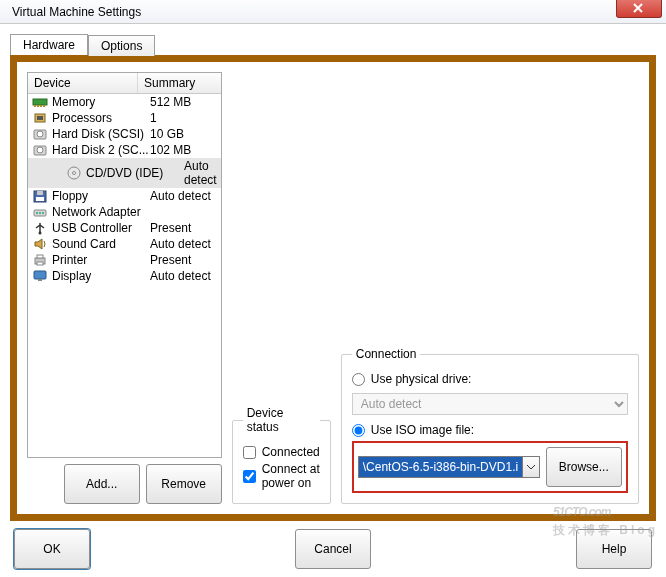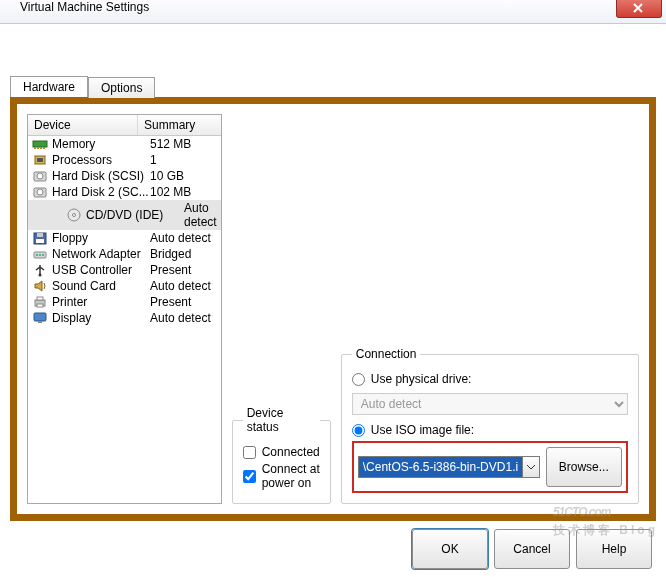--- a/index.html
+++ b/index.html
@@ -1,21 +1,21 @@
 <!DOCTYPE html>
 <html><head>
 <meta charset="utf-8">
 <style>
   * { box-sizing: border-box; font-family: "Segoe UI", Tahoma, sans-serif; font-size: 12px; }
   body { margin: 0; background: #fff; width: 666px; height: 577px; position: relative; overflow: hidden; }
-  .titlebar { height: 24px; background: linear-gradient(#fdfdfe,#eef2f7); border-bottom: 1px solid #c9c9c9; display: flex; align-items: flex-start; padding: 0 20px; position: relative; }
+  .titlebar { height: 24px; background: linear-gradient(#fdfdfe,#eef2f7); border-bottom: 1px solid #c9c9c9; display: flex; align-items: center; padding: 0 12px; position: relative; }
   .titlebar .title { color: #000; }
   .closebtn { position: absolute; right: 4px; top: -2px; width: 46px; height: 20px; background: linear-gradient(#e67a72,#cf3f33); border: 1px solid #8a2f27; border-top: none; border-radius: 0 0 3px 3px; display:flex; align-items:center; justify-content:center; color:#fff; font-weight:bold; }
   .content { display: flex; flex-direction: column; height: calc(100% - 24px); }
-  .tabs { display: flex; padding: 10px 10px 0 10px; gap: 0; margin-top: 42px; }
+  .tabs { display: flex; padding: 10px 10px 0 10px; gap: 0; }
   .tab { padding: 3px 12px; border: 1px solid #9e9e9e; background: linear-gradient(#fdfdfd,#ececec); border-bottom: none; position: relative; cursor: default; }
   .tab.active { background: #fff; z-index: 2; }
   .tab:not(.active) { top: 1px; }
   .tabpanel { margin: 0 10px 0 10px; border: 7px solid #a16207; background: #fff; flex: 1; display: flex; padding: 10px; gap: 10px; overflow: hidden; }
   .leftpane { width: 310px; display: flex; flex-direction: column; }
   .devtable { flex: 1; border: 1px solid #a9a9a9; overflow: auto; }
   .devheader { display: flex; background: linear-gradient(#fdfdfd,#ececec); border-bottom: 1px solid #c9c9c9; }
   .devheader div { padding: 3px 6px; font-weight: normal; color:#000; }
   .hcol1 { width: 110px; border-right: 1px solid #d9d9d9; }
   .hcol2 { flex: 1; }
@@ -31,21 +31,21 @@
   fieldset { border: 1px solid #cfcfcf; border-radius: 2px; padding: 8px 10px 10px 10px; margin: 0; }
   legend { padding: 0 4px; color:#000; }
   .chkline, .radline { display:flex; align-items:center; gap:6px; margin:3px 0; }
   .chkline input, .radline input { margin:0; }
   .selectbox { width: 100%; padding: 2px 4px; border:1px solid #b8b8b8; background:#f4f4f4; color:#6d6d6d; margin-top:4px; }
   .redbox { border: 2px solid #cc2a1e; padding: 4px; margin-top: 4px; display:flex; gap:6px; align-items:center; }
   .combo { flex:1; display:flex; }
   .combo input { flex:1; background:#1e5fb4; color:#fff; border:1px solid #7a7a7a; border-right:none; padding:3px 4px; }
   .combo .dd { width:18px; border:1px solid #7a7a7a; background:linear-gradient(#fdfdfd,#e4e4e4); display:flex; align-items:center; justify-content:center; }
   .advrow { text-align:right; }
-  .bottombar { padding: 8px 14px; display:flex; justify-content:flex-end; gap:6px; }
+  .bottombar { padding: 8px 14px; display:flex; justify-content:space-between; gap:6px; }
   .watermark { position:absolute; right:8px; bottom:38px; color:#999; font-size:24px; font-weight:bold; font-style:italic; opacity:.45; pointer-events:none; letter-spacing:-1px; }
   .watermark small { display:block; font-size:12px; font-style:normal; letter-spacing:3px; text-align:right; }
   svg { display:block; }
 </style>
 </head>
 <body>
 
 <div class="titlebar">
   <span class="title">Virtual Machine Settings</span>
   <div class="closebtn">
@@ -150,21 +150,20 @@
                 <span class="icon">
                   <svg width="16" height="14">
                     <rect x="2" y="5" width="12" height="6" rx="1" fill="#d7d7d7" stroke="#888"></rect>
                     <circle cx="5" cy="8" r="1" fill="#2a7"></circle>
                     <circle cx="8" cy="8" r="1" fill="#2a7"></circle>
                     <circle cx="11" cy="8" r="1" fill="#2a7"></circle>
                   </svg>
                 </span>
                 <span>Network Adapter</span>
               </div>
-              <div class="c2">Bridged</div>
             </div>
             <div class="devrow">
               <div class="c1">
                 <span class="icon">
                   <svg width="16" height="14">
                     <path d="M8 2 L8 12 M8 4 L4 7 M8 4 L12 7" stroke="#333" fill="none" stroke-width="1.5"></path>
                     <circle cx="8" cy="12" r="1.5" fill="#333"></circle>
                   </svg>
                 </span>
                 <span>USB Controller</span>
@@ -202,20 +201,24 @@
                   <svg width="16" height="14">
                     <rect x="2" y="2" width="12" height="8" rx="1" fill="#4a88c8" stroke="#2a5a88"></rect>
                     <rect x="6" y="10" width="4" height="2" fill="#888"></rect>
                   </svg>
                 </span>
                 <span>Display</span>
               </div>
               <div class="c2">Auto detect</div>
             </div>
           </div>
+      </div>
+      <div class="btnrow">
+        <button class="w">Add...</button>
+        <button class="w">Remove</button>
       </div>
     </div>
 
     <div class="rightpane">
       <fieldset>
         <legend>Device status</legend>
         <label class="chkline">
           <input type="checkbox" id="chk-connected" style="">
           <span>Connected</span>
         </label>

